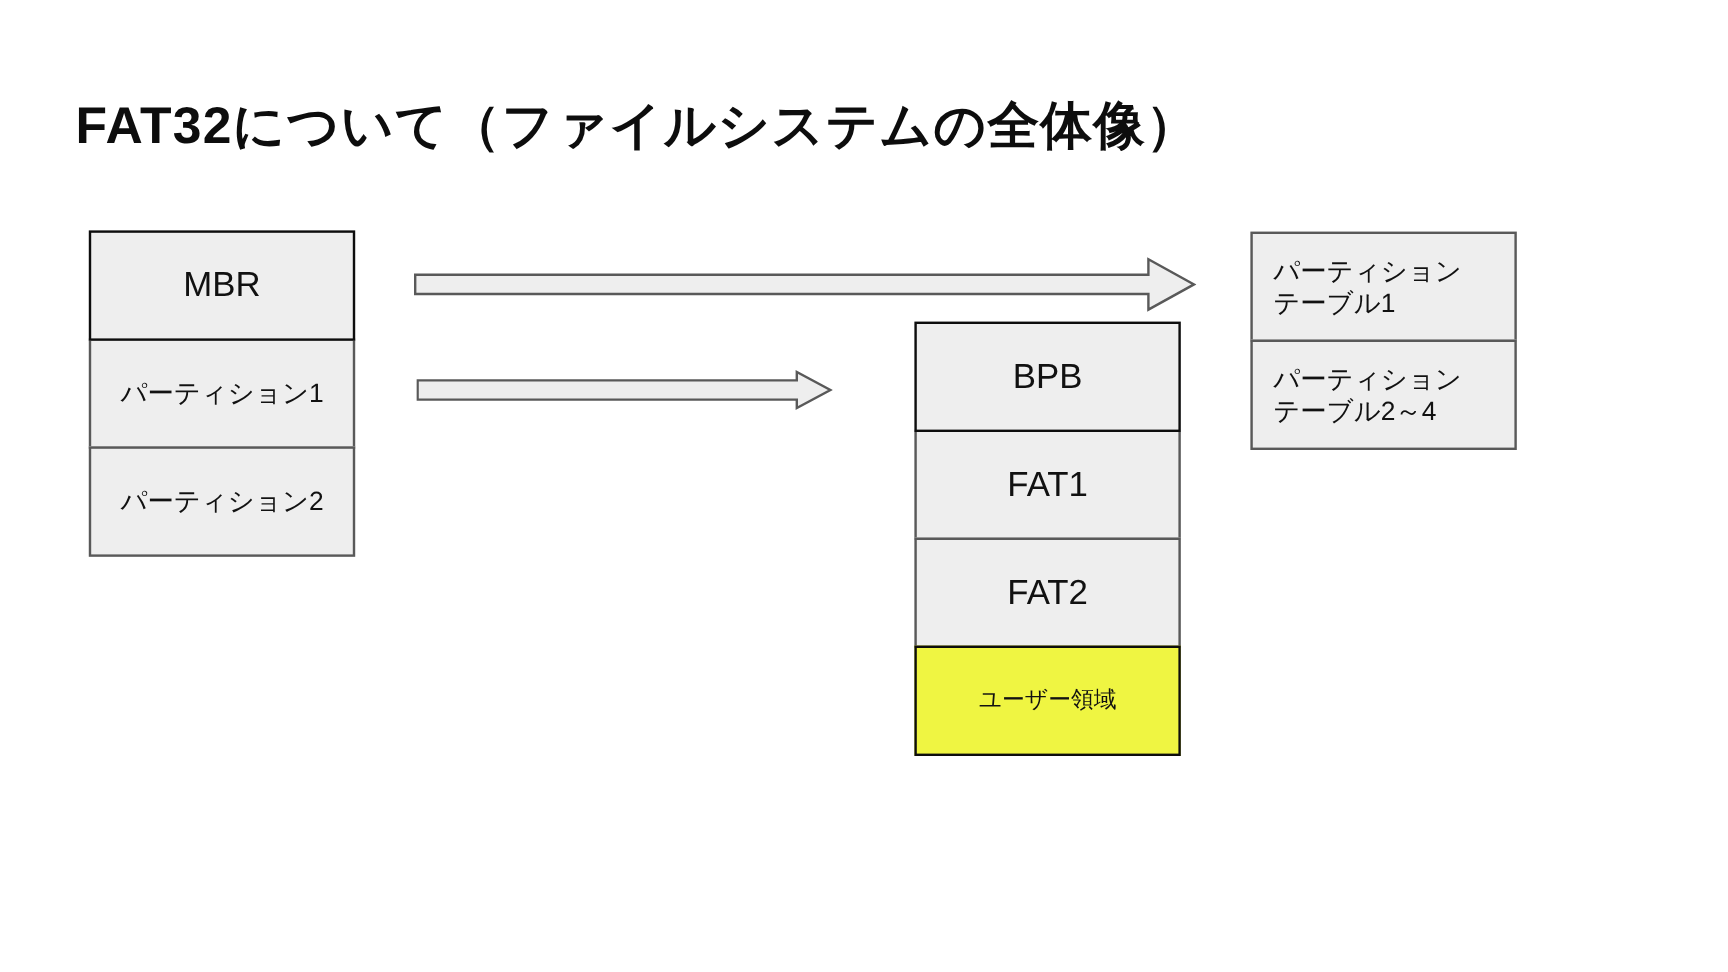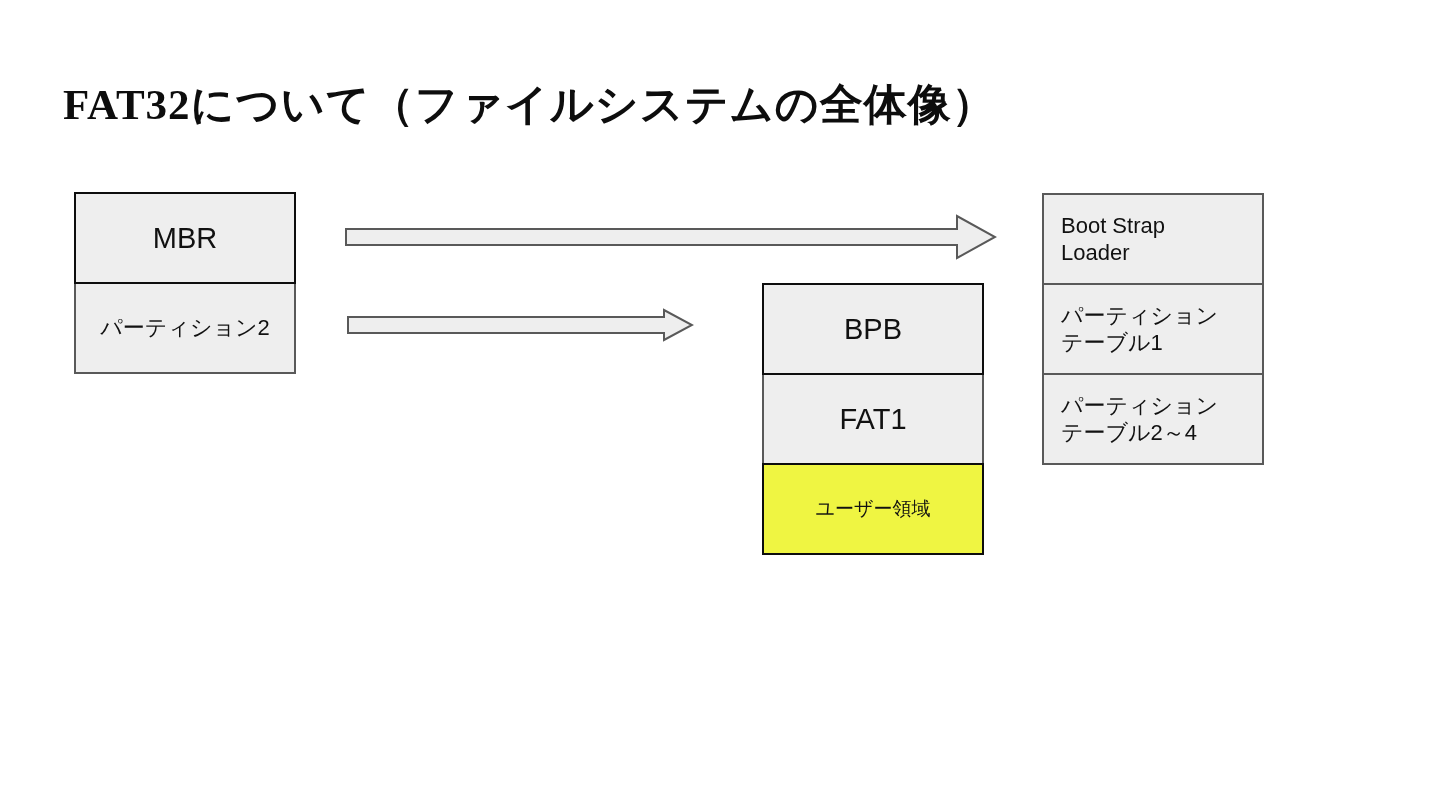--- a/index.html
+++ b/index.html
@@ -12,21 +12,20 @@
     overflow: hidden;
   }
   .slide-title {
     position: absolute;
     left: 63px; top: 76px;
     font-size: 43px;
     font-weight: 700;
     letter-spacing: 1px;
     color: #0d0d0d;
     white-space: nowrap;
-    font-family: Liberation Serif, serif;
   }
   .column { position: absolute; width: 222px; }
   .cell {
     box-sizing: border-box;
     width: 222px; height: 92px;
     background: var(--box-fill, #eee);
     border: 2px solid var(--box-border, #595959);
     display: flex;
     align-items: center;
     justify-content: center;
@@ -47,51 +46,51 @@
     position: relative; z-index: 2;
     font-size: 19px;
   }
   .cell.left-align {
     justify-content: flex-start;
     text-align: left;
     padding-left: 17px;
     padding-right: 8px;
   }
   #mbr-column   { left: 74px;   top: 192px; }
-  #volume-column{ left: 742px;  top: 283px; padding-left: 20px; }
+  #volume-column{ left: 742px;  top: 268px; padding-left: 20px; }
   #detail-column{ left: 1042px; top: 193px; }
   .arrow { position: absolute; }
   #arrow-top    { left: 345px; top: 214px; }
   #arrow-middle { left: 347px; top: 303px; }
   .arrow polygon {
     fill: var(--box-fill, #eee);
     stroke: var(--box-border, #595959);
     stroke-width: 2;
     stroke-linejoin: miter;
   }
 </style>
 </head>
 <body style="--background: #ffffff; --box-fill: #eeeeee; --box-border: #595959; --emphasis-border: #0d0d0d; --highlight-fill: #eff542; --text: #111111;">
 
 <div class="slide-title">FAT32について（ファイルシステムの全体像）</div>
 
 <div class="column" id="mbr-column">
   <div class="cell emphasis big">MBR</div>
+  <div class="cell">パーティション1</div>
   <div class="cell">パーティション2</div>
 </div>
 
 <div class="column" id="volume-column">
   <div class="cell emphasis big">BPB</div>
   <div class="cell big">FAT1</div>
+  <div class="cell big">FAT2</div>
   <div class="cell highlight">ユーザー領域</div>
 </div>
 
 <div class="column" id="detail-column">
-  <div class="cell left-align">Boot Strap
-Loader</div>
   <div class="cell left-align">パーティション
 テーブル1</div>
   <div class="cell left-align">パーティション
 テーブル2～4</div>
 </div>
 
 <svg class="arrow" id="arrow-top" width="652" height="46" viewBox="0 0 652 46">
   <polygon points="1,15 612,15 612,2 650,23 612,44 612,31 1,31"></polygon>
 </svg>
 

